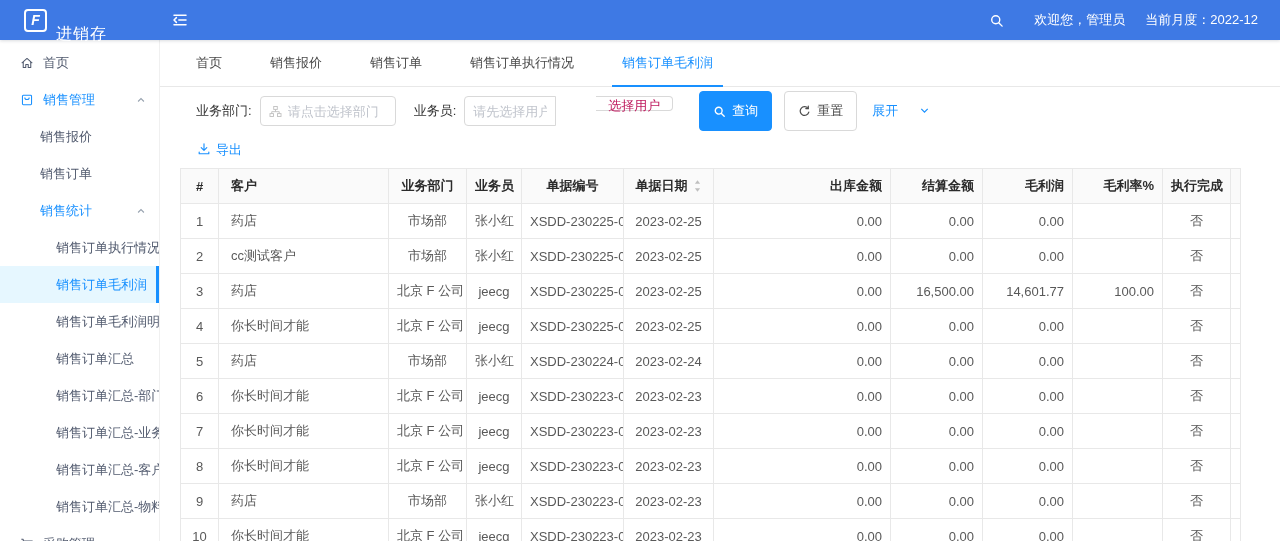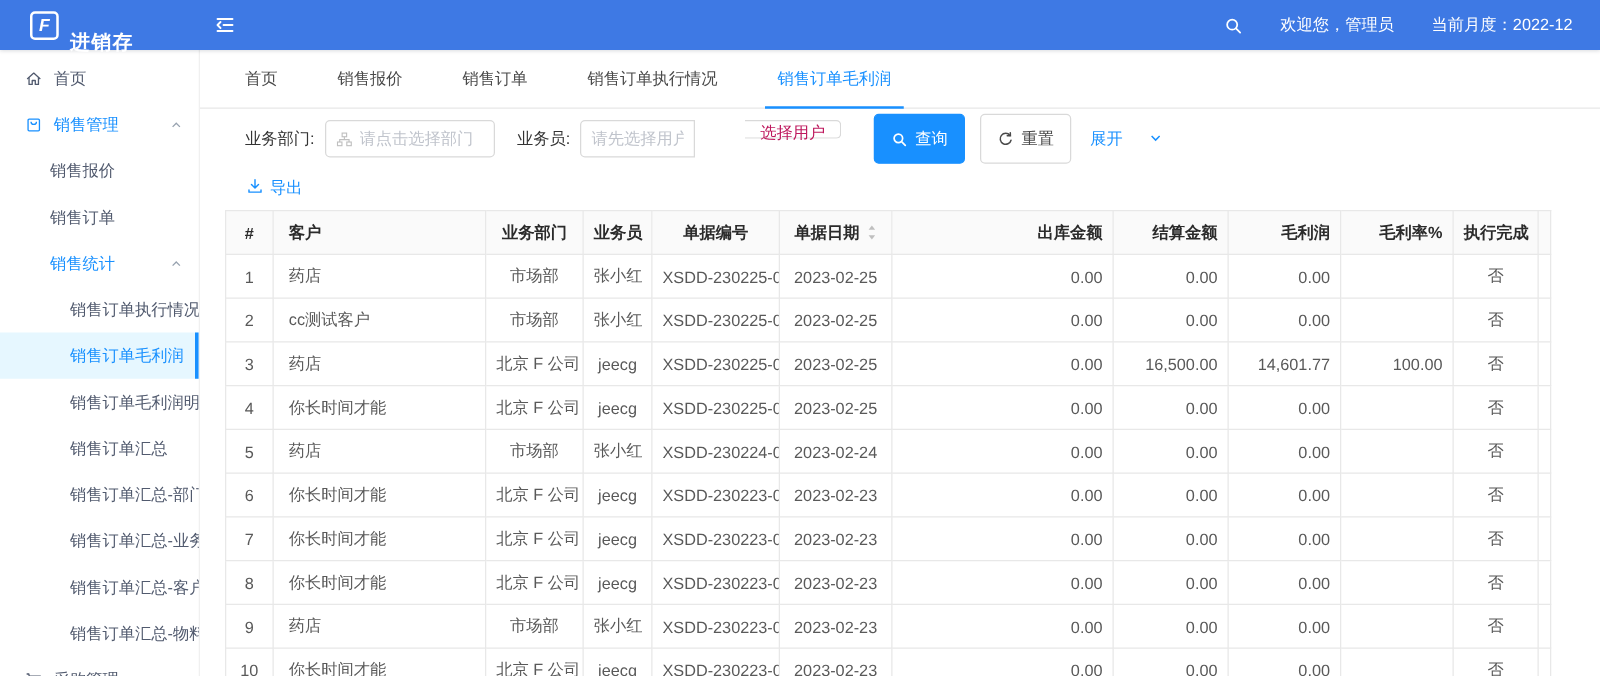--- a/index.html
+++ b/index.html
@@ -7,25 +7,25 @@
     font-family:"Liberation Sans","DejaVu Sans",sans-serif; }
   :root { --header-blue:#3e79e4; --accent:#1890ff; --sel-bg:#e6f7ff;
     --tbl-border:#e8e8e8; --tbl-head-bg:#fafafa; }
 
   
   .topbar{position:absolute;top:0;left:0;width:1280px;height:40px;background:var(--header-blue);
     display:flex;align-items:center;color:#fff;z-index:20;box-shadow:0 1px 3px rgba(0,21,41,.15);}
   .logo-area{width:160px;flex:0 0 auto;display:flex;align-items:center;gap:9px;padding-left:24px;}
   .logo-box{width:23px;height:23px;border:2px solid #fff;border-radius:4px;font-weight:700;
     font-style:italic;font-size:14px;display:flex;align-items:center;justify-content:center;line-height:1;}
-  .app-title{font-size:16px;font-weight:700;letter-spacing:1px;white-space:nowrap;margin-top:28px;}
+  .app-title{font-size:16px;font-weight:400;letter-spacing:1px;white-space:nowrap;margin-top:28px;}
   .fold{margin-left:12px;display:flex;cursor:pointer;}
   .topbar-right{margin-left:auto;display:flex;align-items:center;font-size:13px;white-space:nowrap;}
   .search-top{display:flex;margin-right:30px;cursor:pointer;}
-  .welcome{margin-right:30px;}
+  .welcome{margin-right:20px;}
   .month{margin-right:22px;}
 
   
   .sidebar{position:absolute;top:40px;left:0;width:160px;height:501px;background:#fff;
     border-right:1px solid #f0f0f0;overflow:hidden;padding-top:4px;z-index:10;}
   .menu-item{position:relative;height:37px;display:flex;align-items:center;font-size:13px;
     color:#515a6e;cursor:pointer;white-space:nowrap;}
   .menu-item.lvl1{padding-left:20px;}
   .menu-item.lvl2{padding-left:40px;}
   .menu-item.lvl3{padding-left:56px;}
@@ -42,21 +42,21 @@
     position:relative;cursor:pointer;white-space:nowrap;}
   .tab.active{color:var(--accent);}
   .tab.active::after{content:"";position:absolute;left:-10px;right:-10px;bottom:-1px;height:2px;background:var(--accent);}
 
   
   .filter-row{display:flex;align-items:center;margin:8px 0 0 36px;height:32px;font-size:13px;color:#333;}
   .f-label{margin-right:8px;white-space:nowrap;text-align:center;}
   .input-wrap{display:flex;align-items:center;height:30px;border:1px solid #d9d9d9;border-radius:4px;
     background:#fff;padding:0 8px;}
   .input-wrap input{border:none;outline:none;font-size:13px;width:100%;color:#be185d;
-    font-family:Liberation Mono, monospace;background:transparent;}
+    font-family:Liberation Sans, sans-serif;background:transparent;}
   .input-wrap input::placeholder{color:#c0c4cc;}
   .dept-input{width:136px;}
   .dept-icon{color:#bfbfbf;margin-right:6px;display:flex;flex:0 0 auto;}
   .user-label{margin-left:18px;}
   .user-group{display:flex;gap:40px;}
   .user-input{width:92px;border-radius:4px 0 0 4px;}
   .select-user-btn{height:15px;padding:0 12px;border:1px solid #d9d9d9;border-left:none;
     border-radius:0 4px 4px 0;background:#fff;font-size:13px;color:#be185d;cursor:pointer;font-family:inherit;}
   .btn{height:40px;display:inline-flex;align-items:center;justify-content:center;gap:6px;border-radius:4px;
     font-size:13px;padding:0 13px;cursor:pointer;border:1px solid #d9d9d9;background:#fff;color:#4a4a4a;font-family:inherit;}

